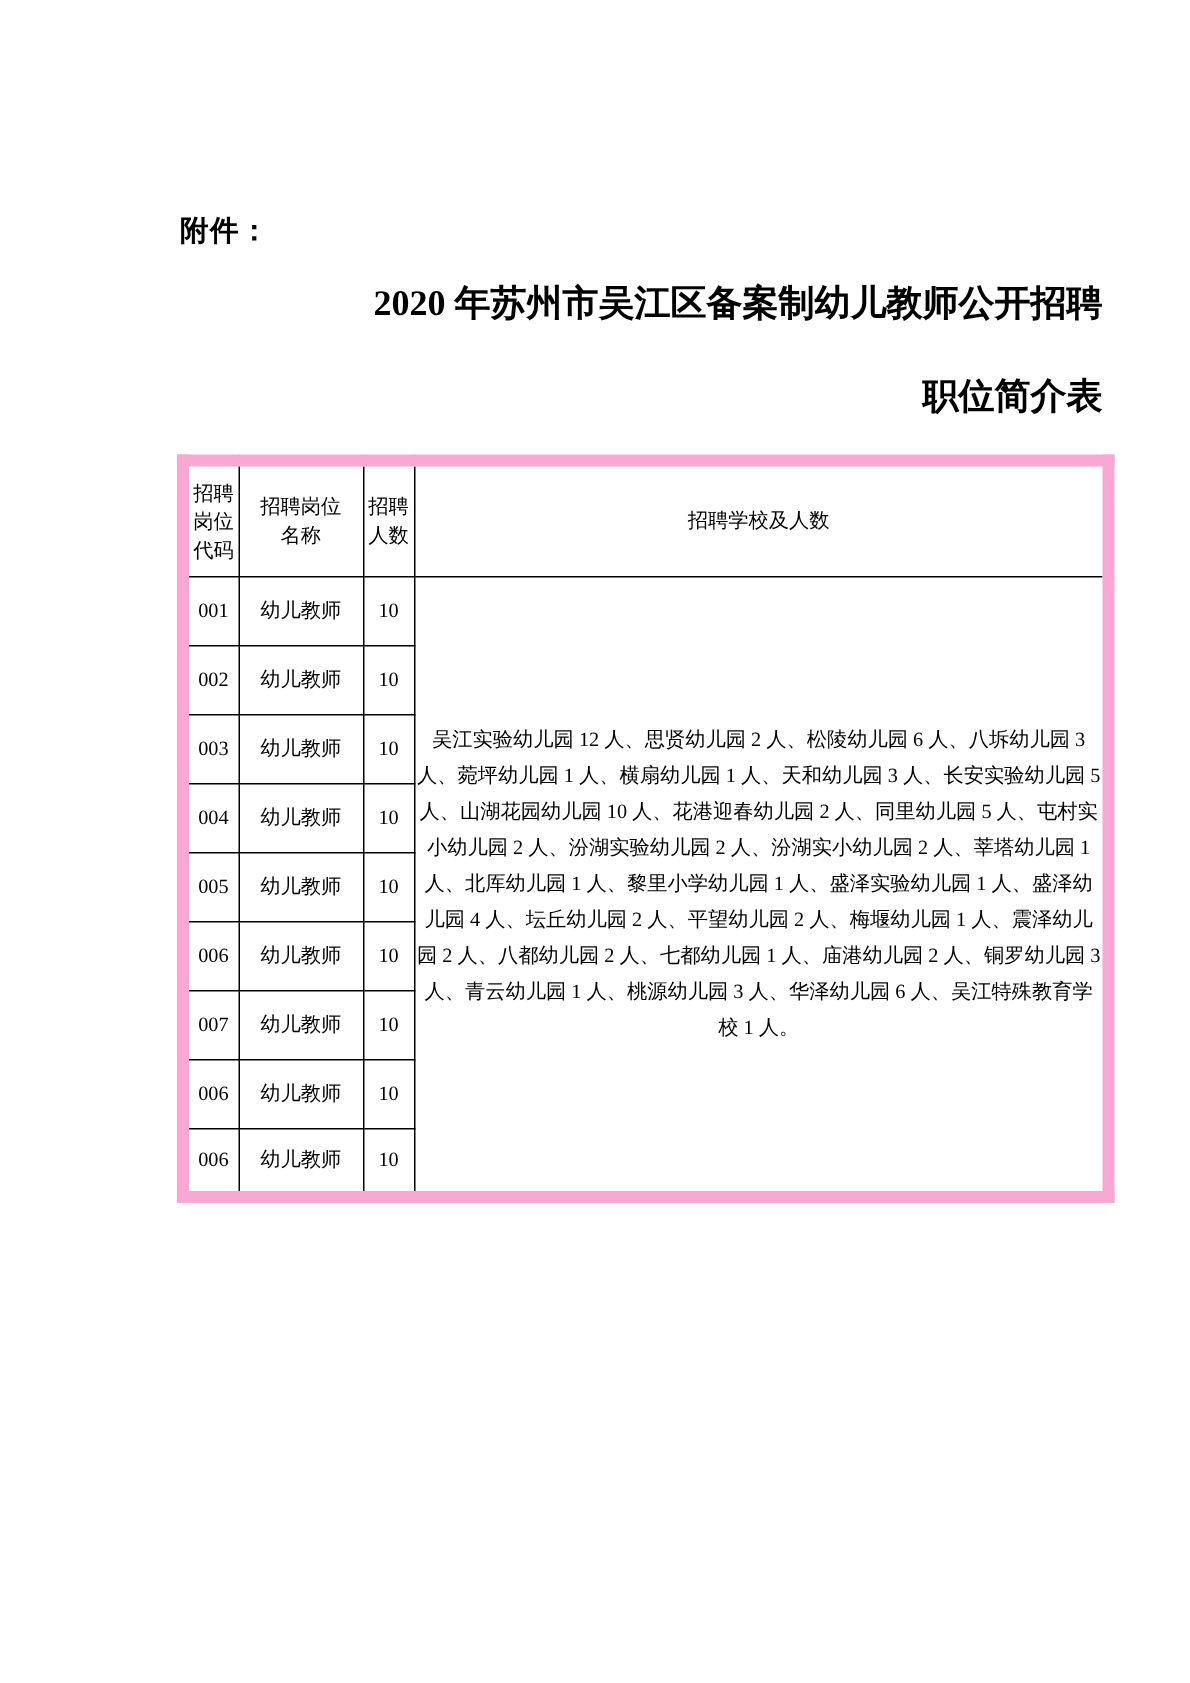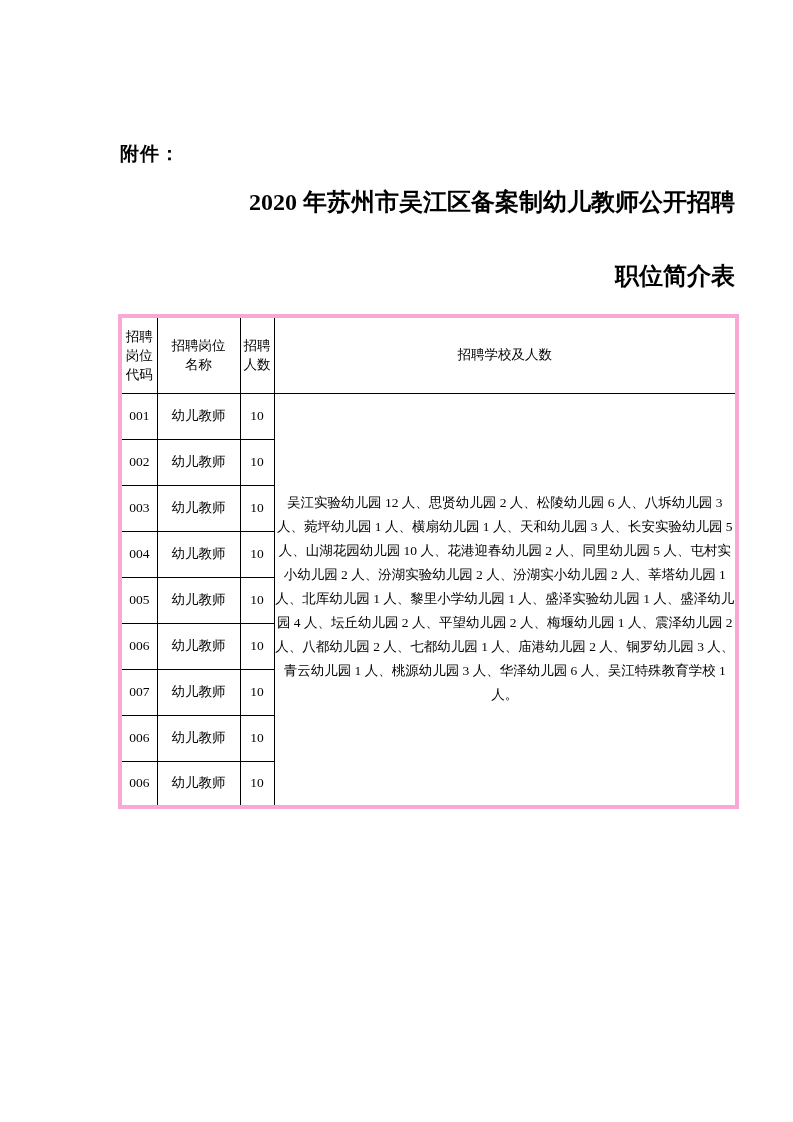--- a/index.html
+++ b/index.html
@@ -27,30 +27,30 @@
     position: absolute;
     left: 118px;
     width: 617px;
     text-align: right;
     font-weight: bold;
     font-size: 24px;
     white-space: nowrap;
     font-family: "Liberation Serif", "DejaVu Serif", serif;
   }
   .doc-title.line1 { top: 186px; }
-  .doc-title.line2 { top: 260px; }
+  .doc-title.line2 { top: 248px; }
 
   table.jobs {
     position: absolute;
     left: 118px;
-    top: 314px;
+    top: 303px;
     border-collapse: collapse;
     table-layout: fixed;
     width: 617px;
-    border: 4px solid #f9a8d4;
+    border: 8px solid #f9a8d4;
   }
   table.jobs td, table.jobs th {
     border: 1px solid #000;
     font-size: 13.5px;
     font-weight: normal;
     text-align: center;
     vertical-align: middle;
     padding: 0;
     overflow: hidden;
   }

